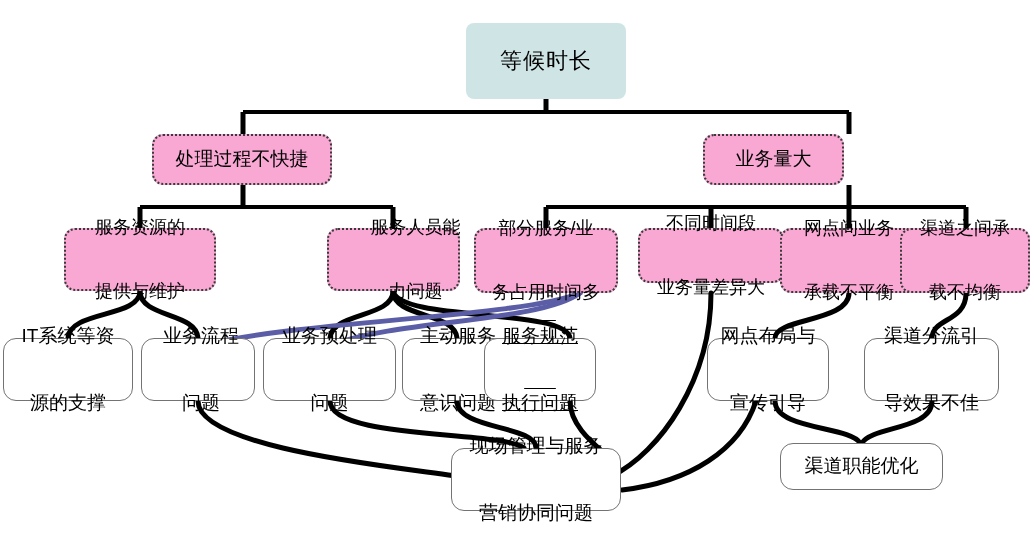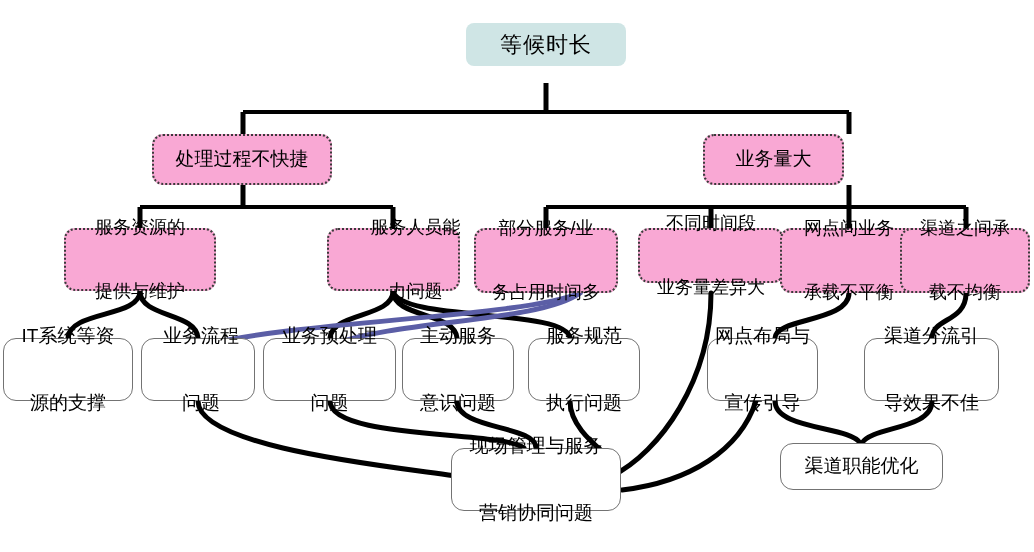--- a/index.html
+++ b/index.html
@@ -107,21 +107,21 @@
       <path d="M756,401 C740,450 690,482 622,490"></path>
     </g>
 
     <g fill="none" stroke="#5b5ea6" stroke-width="5" stroke-linecap="round">
 
       <path d="M580,293 C520,318 300,320 200,346"></path>
       <path d="M580,293 C540,322 400,320 334,344"></path>
     </g>
   </svg>
 
-  <div class="node node-root" style="left:466px; top:23px; width:160px; height:43px;">
+  <div class="node node-root" style="left:466px; top:23px; width:160px; height:76px;">
     <span>等候时长</span>
   </div>
 
   <div class="node node-dotted node-lvl2" style="left:152px; top:134px; width:180px; height:51px;">
     <span>处理过程不快捷</span>
   </div>
 
   <div class="node node-dotted node-lvl2" style="left:703px; top:134px; width:141px; height:51px;">
     <span>业务量大</span>
   </div>
@@ -189,28 +189,28 @@
     </div>
   </div>
 
   <div class="node node-solid" style="left:402px; top:338px; width:112px; height:63px;">
     <div>
       <div>主动服务</div>
       <div>意识问题</div>
     </div>
   </div>
 
-  <div class="node node-solid" style="left:528px; top:338px; width:112px; height:63px;">
+  <div class="node node-solid" style="left:484px; top:338px; width:112px; height:63px;text-decoration:underline;">
     <div>
       <div>服务规范</div>
       <div>执行问题</div>
     </div>
   </div>
 
-  <div class="node node-solid" style="left:707px; top:338px; width:111px; height:63px;">
+  <div class="node node-solid" style="left:707px; top:338px; width:122px; height:63px;">
     <div>
       <div>网点布局与</div>
       <div>宣传引导</div>
     </div>
   </div>
 
   <div class="node node-solid" style="left:864px; top:338px; width:135px; height:63px;">
     <div>
       <div>渠道分流引</div>
       <div>导效果不佳</div>

